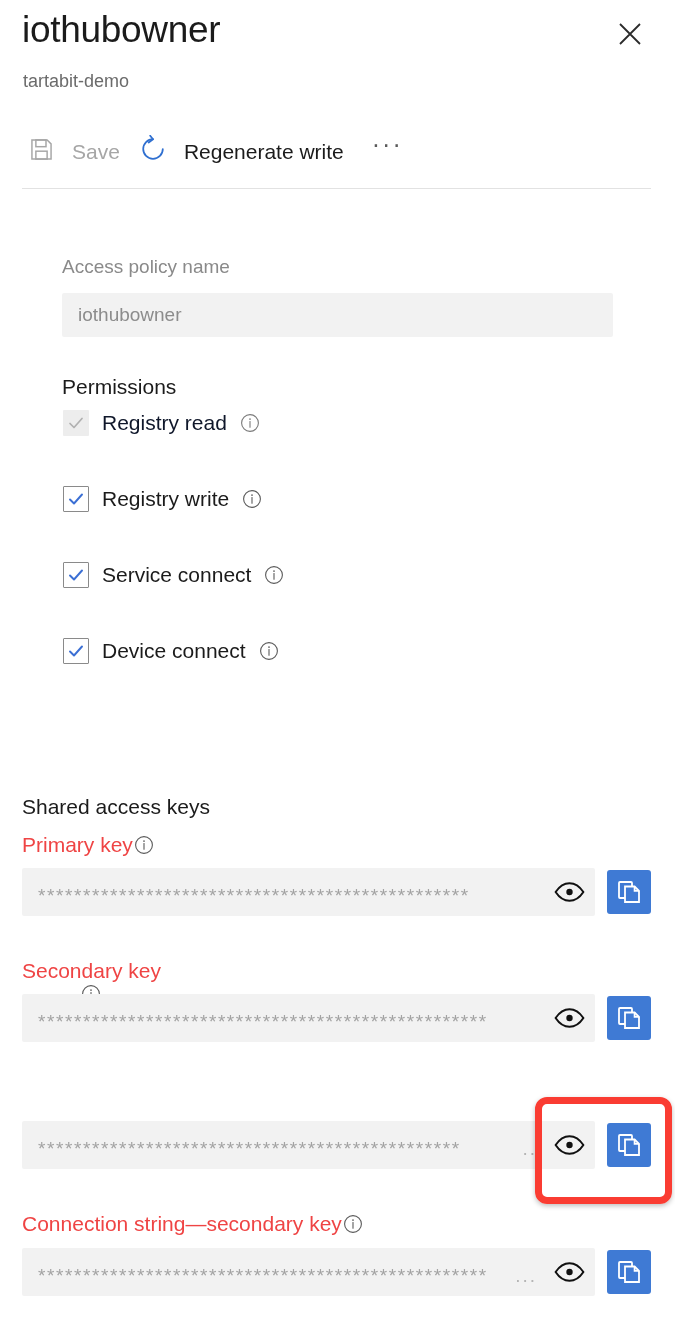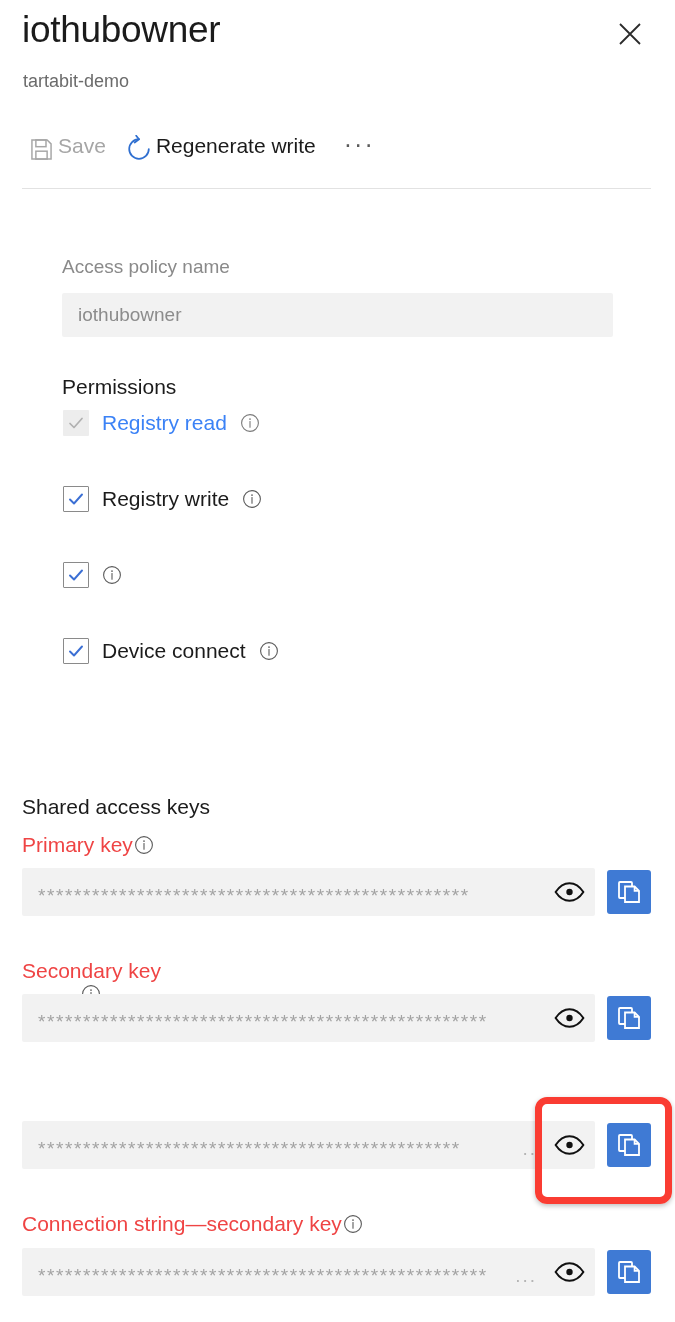--- a/index.html
+++ b/index.html
@@ -66,22 +66,22 @@
   .cmdbar {
     position: absolute;
     left: 22px;
     top: 130px;
     display: flex;
     align-items: center;
     gap: 0;
   }
   .cmd {
     display: flex;
-    align-items: flex-start;
-    gap: 2px;
+    align-items: flex-end;
+    gap: 16px;
     padding: 4px 14px 4px 4px;
     background: none;
     border: none;
     font-family: inherit;
     font-size: 21px;
     cursor: pointer;
     white-space: nowrap;
   }
   .cmd.disabled { color: #a6a6a6; cursor: default; }
   .cmd.enabled  { color: #1b1b1b; }
@@ -143,21 +143,21 @@
     display: flex; align-items: center; justify-content: center;
     flex: 0 0 26px;
     cursor: pointer;
   }
   .cbox.disabled {
     border: none;
     background: #ededed;
     cursor: default;
   }
   .check-label { font-size: 21px; color: #1b1b1b; }
-  .check-label.dim { color: #3b82f6; }
+  .check-label.dim { color: #0f172a; }
 
   .info-ico {
     width: 20px; height: 20px;
     flex: 0 0 20px;
     display: inline-flex;
     align-items: center; justify-content: center;
     cursor: pointer;
   }
 
   
@@ -325,20 +325,21 @@
       </svg>
     </span>
   </div>
 
   <div class="check-row" style="position:absolute; left:63px; top:562px;">
     <span class="cbox">
       <svg width="18" height="18" viewBox="0 0 18 18" fill="none" stroke="#3b6fd4" stroke-width="1.9">
         <path d="M3 9.5 L7 13.5 L15 4.5" stroke-linecap="round" stroke-linejoin="round"></path>
       </svg>
     </span>
+    <span class="check-label">Service connect</span>
     <span class="info-ico">
       <svg width="20" height="20" viewBox="0 0 20 20" fill="none" stroke="#5a5a5a" stroke-width="1.1">
         <circle cx="10" cy="10" r="8.4"></circle>
         <path d="M10 8.6 V14.3" stroke-linecap="round"></path>
         <circle cx="10" cy="6.1" r="0.85" fill="#5a5a5a" stroke="none"></circle>
       </svg>
     </span>
   </div>
 
   <div class="check-row" style="position:absolute; left:63px; top:638px;">

